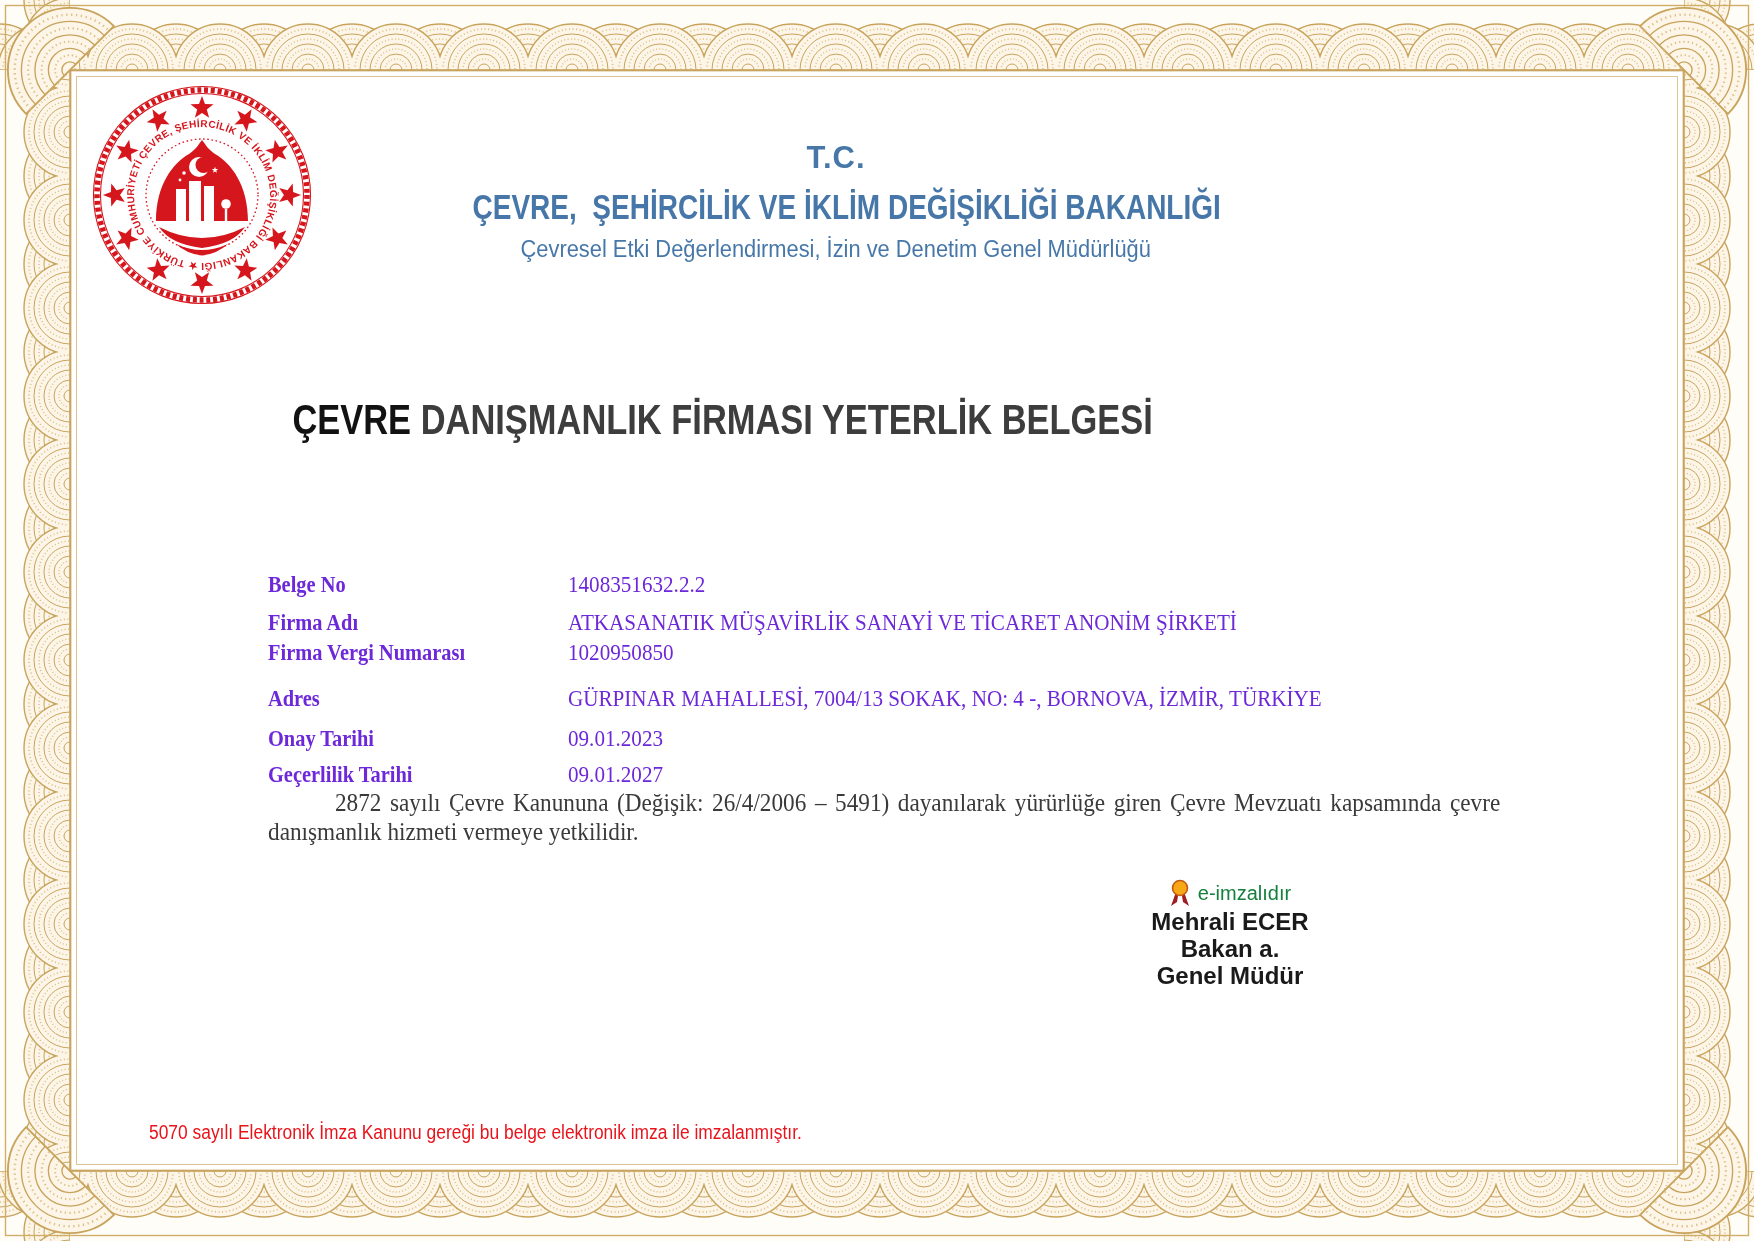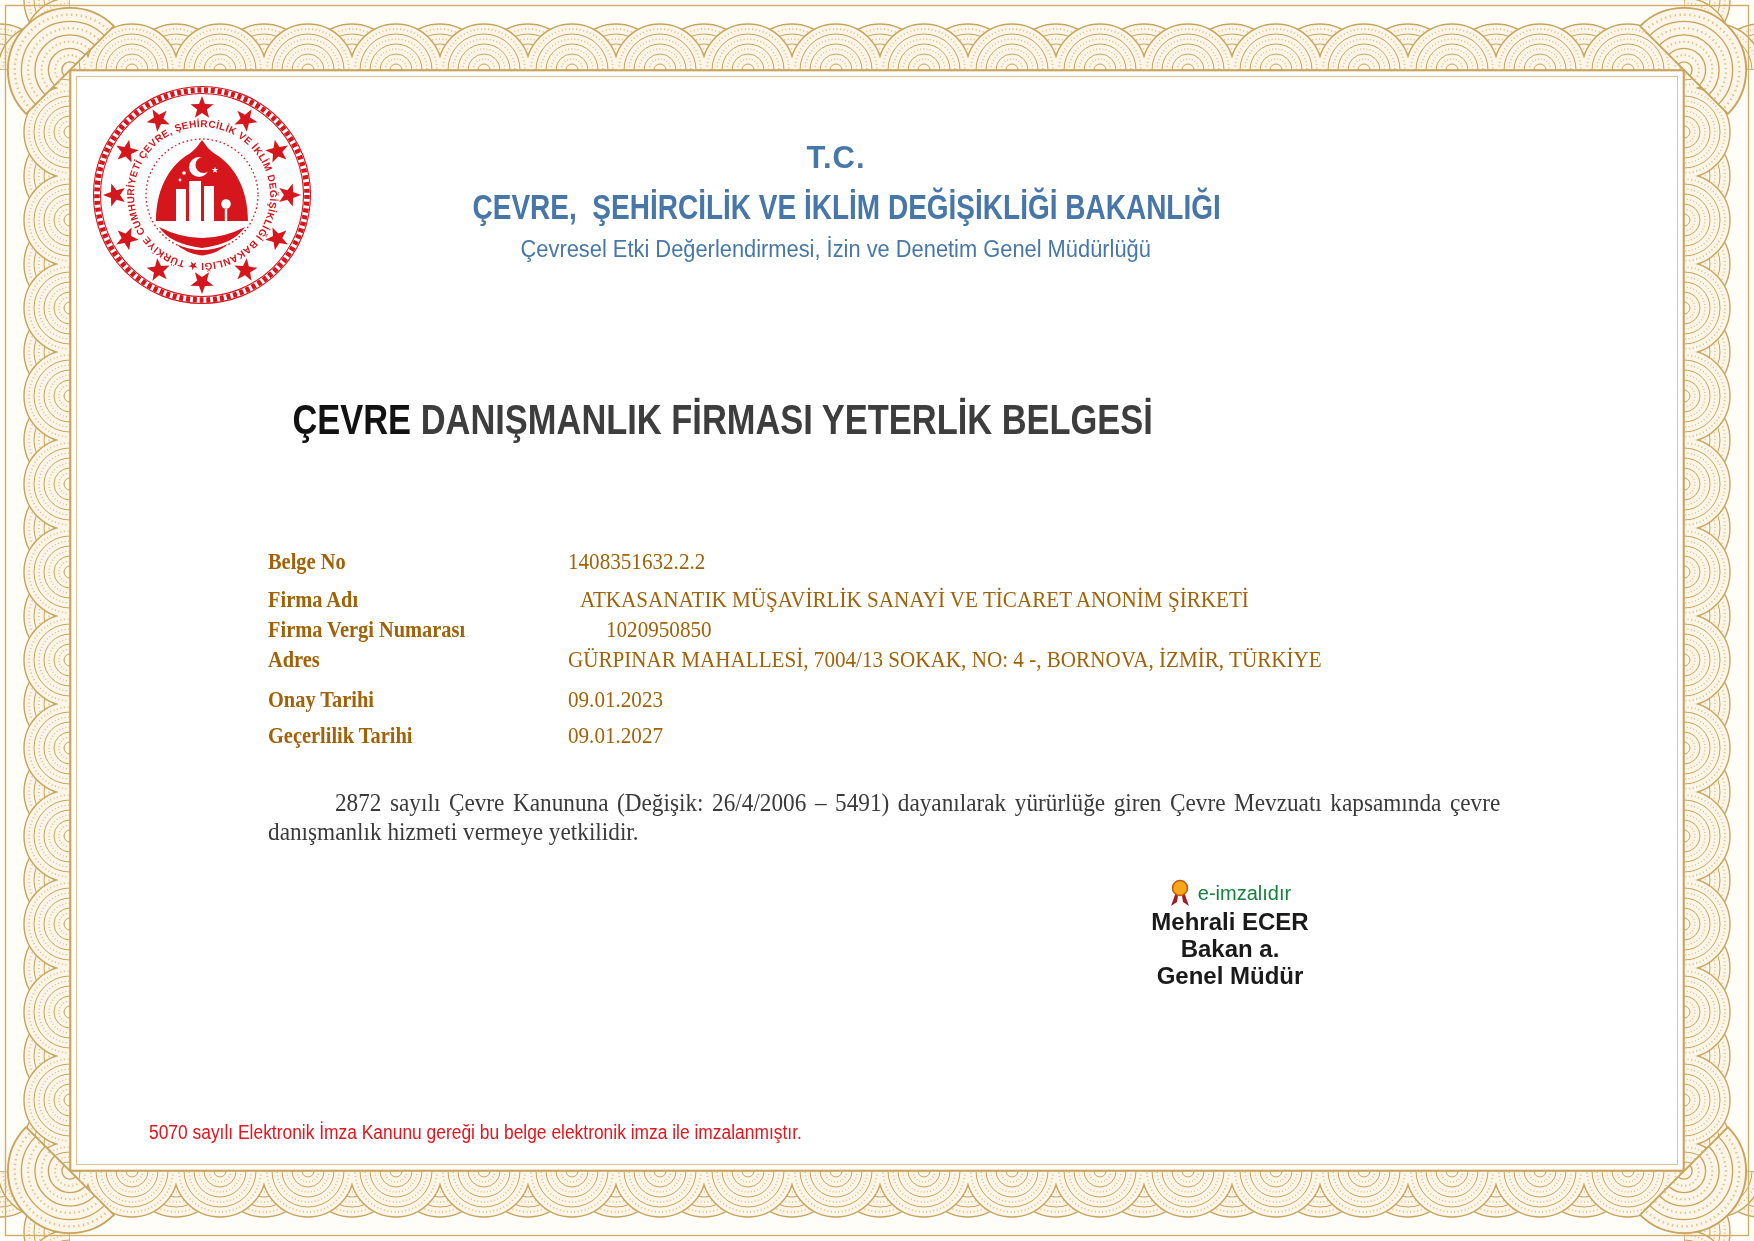--- a/index.html
+++ b/index.html
@@ -22,26 +22,26 @@
   .hdr-dept .squeeze{display:inline-block;transform:scaleX(0.95);transform-origin:center;white-space:pre;}
 
   
   .title{position:absolute;left:0;top:396px;width:1445px;text-align:center;
     font-family:"Liberation Sans",sans-serif;font-weight:bold;font-size:42px;white-space:pre;}
   .title .squeeze{display:inline-block;transform:scaleX(0.82);transform-origin:center;white-space:pre;}
   .title-black{color:#121212;}
   .title-gray{color:#3d3d3d;}
 
   
-  .fields{position:absolute;left:268px;top:546px;width:1240px;color:#a16207;}
+  .fields{position:absolute;left:268px;top:569px;width:1240px;color:#6d28d9;}
   .frow{display:flex;line-height:30px;font-size:24px;}
   .frow .flabel{width:300px;font-weight:bold;flex:0 0 300px;}
   .frow .flabel span{display:inline-block;transform:scaleX(0.85);transform-origin:left center;white-space:nowrap;}
   .frow .fvalue span{display:inline-block;transform:scaleX(0.88);transform-origin:left center;white-space:nowrap;}
-  .mb8{margin-bottom:8px;} .mb0{margin-bottom:0px;gap:12px;} .mb4{margin-bottom:0;gap:38px;}
+  .mb8{margin-bottom:8px;} .mb0{margin-bottom:0px;} .mb4{margin-bottom:16px;}
   .mb10{margin-bottom:10px;align-items:flex-end;} .mb6{margin-bottom:6px;}
 
   
   .lawtext{position:absolute;left:268px;top:788px;width:1325px;
     transform:scaleX(0.93);transform-origin:left top;
     font-size:25px;line-height:29px;color:#3a3a3a;text-align:justify;text-indent:72px;}
 
   
   .signature{position:absolute;left:1104px;top:878px;width:252px;text-align:center;
     font-family:"Liberation Sans",sans-serif;}

